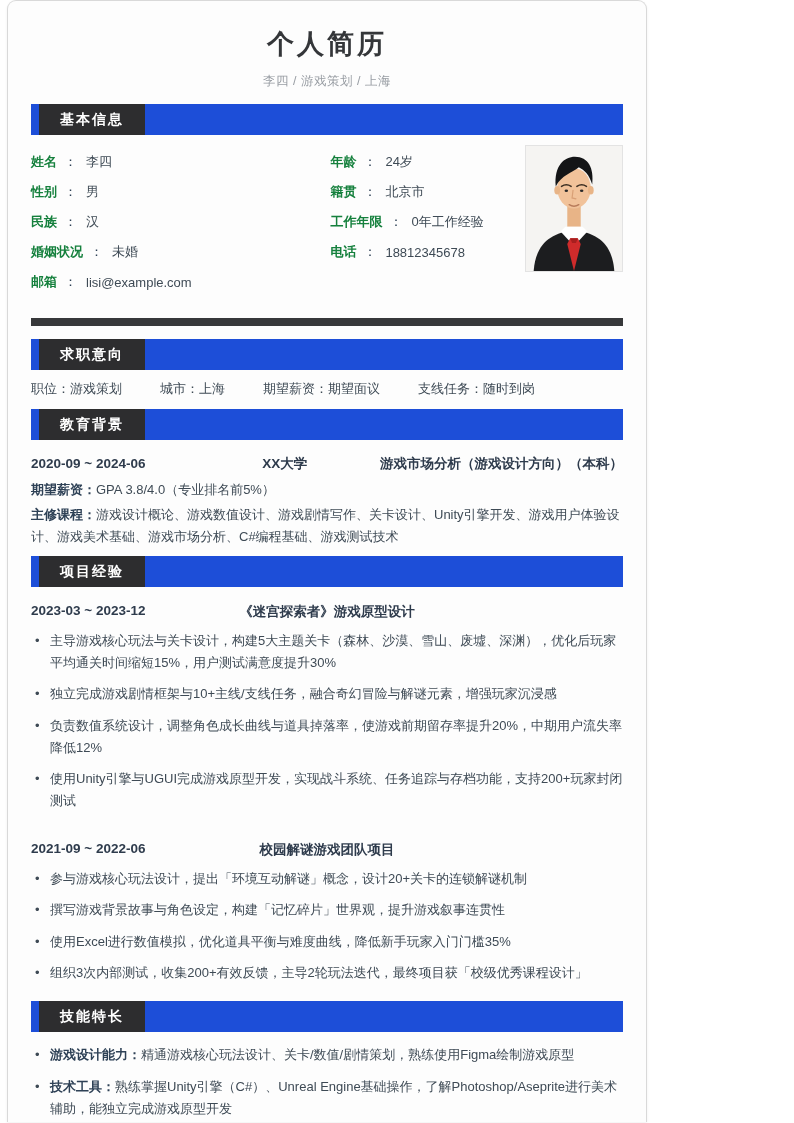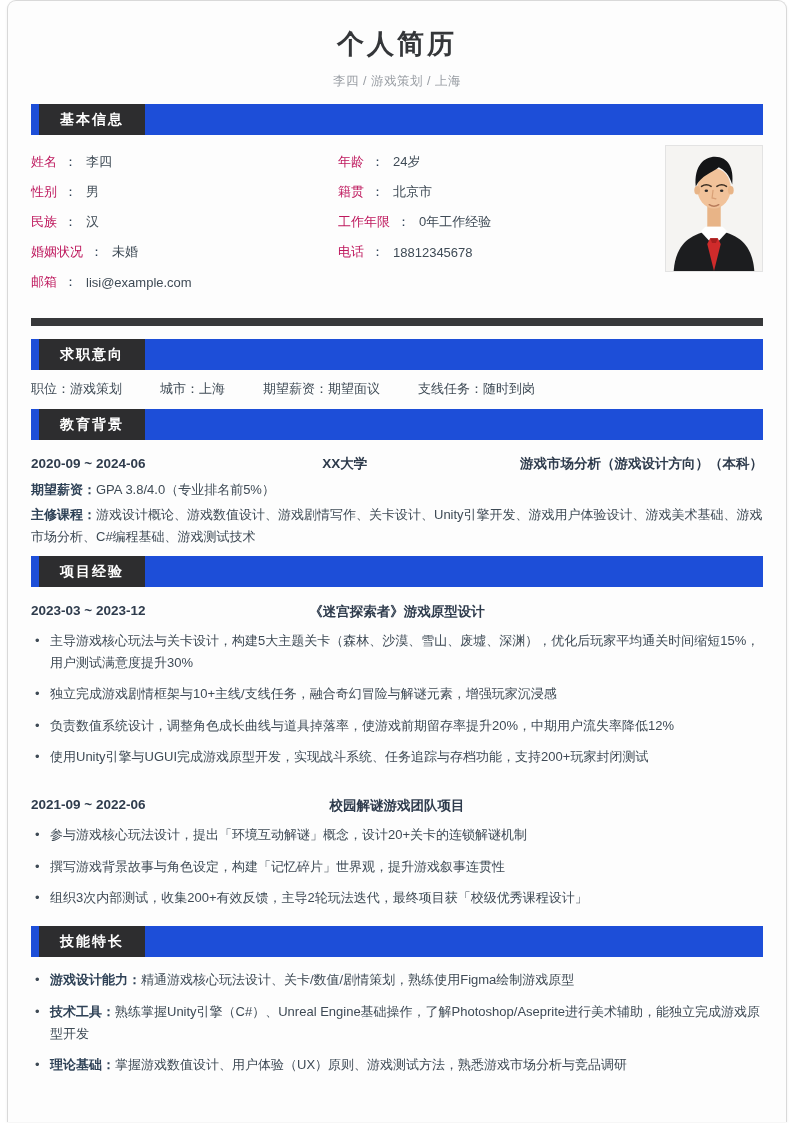--- a/index.html
+++ b/index.html
@@ -1,19 +1,19 @@
 <!DOCTYPE html>
 <html lang="zh"><head>
 <meta charset="utf-8">
 <style>
   * { margin:0; padding:0; box-sizing:border-box; }
   html,body { background:#fff; font-family:"Liberation Sans","DejaVu Sans",sans-serif; }
   .stage { width:794px; height:1123px; margin:0 auto; position:relative; background:#fff; overflow:hidden; }
   .page {
-    position:absolute; left:7px; top:0; width:780px; height:1122px;
+    position:absolute; left:7px; top:0; width:640px; height:1122px;
     background:#fdfdfd; border:1px solid #d9d9d9; border-bottom:none;
     border-radius:9px 9px 0 0; overflow:hidden;
     box-shadow:0 1px 3px rgba(0,0,0,.06);
   }
 
   
   .rhead { text-align:center; padding-top:25px; padding-bottom:14px; }
   .rtitle { font-size:27px; font-weight:700; color:#343639; letter-spacing:3px; }
   .rsub { margin-top:11px; font-size:12.5px; color:#989da3; letter-spacing:.5px; }
 
@@ -23,21 +23,21 @@
     background:#2d2d2f; color:#fff; font-size:14px; font-weight:700;
     display:flex; align-items:center; padding:0 21px; letter-spacing:2px;
   }
 
   
   .basic { position:relative; padding:12px 23px 12px; }
   .cols { display:flex; }
   .col-l { width:307px; }
   .col-r { width:300px; }
   .f-row { height:30px; display:flex; align-items:center; font-size:13px; }
-  .f-label { font-weight:400; color:#be185d; }
+  .f-label { font-weight:700; color:#15803d; }
   .f-colon { color:#2e4156; margin:0 9px 0 7px; }
   .f-value { color:#3e4a55; }
   .photo {
     position:absolute; right:23px; top:10px; width:98px; height:127px;
     border:1px solid #e3e3e3; background:#f5f4f2; overflow:hidden;
   }
   .photo svg { display:block; width:100%; height:100%; }
 
   .divider { margin:9px 23px 0; height:8px; background:#37383a; }
   .gap12 { height:13px; } .gap10 { height:10px; }
@@ -210,20 +210,21 @@
     <div class="gap10"></div>
 
     <div>
       <div class="p-row">
         <span class="p-date">2021-09 ~ 2022-06</span>
         <span class="p-title">校园解谜游戏团队项目</span>
       </div>
       <ul class="blist">
         <li>参与游戏核心玩法设计，提出「环境互动解谜」概念，设计20+关卡的连锁解谜机制</li>
         <li>撰写游戏背景故事与角色设定，构建「记忆碎片」世界观，提升游戏叙事连贯性</li>
+        <li>使用Excel进行数值模拟，优化道具平衡与难度曲线，降低新手玩家入门门槛35%</li>
         <li>组织3次内部测试，收集200+有效反馈，主导2轮玩法迭代，最终项目获「校级优秀课程设计」</li>
       </ul>
     </div>
   </div>
 
   <div class="sec">
     <div class="badge">技能特长</div>
   </div>
   <div class="block" style="padding-top:12px;">
     <ul class="blist">

